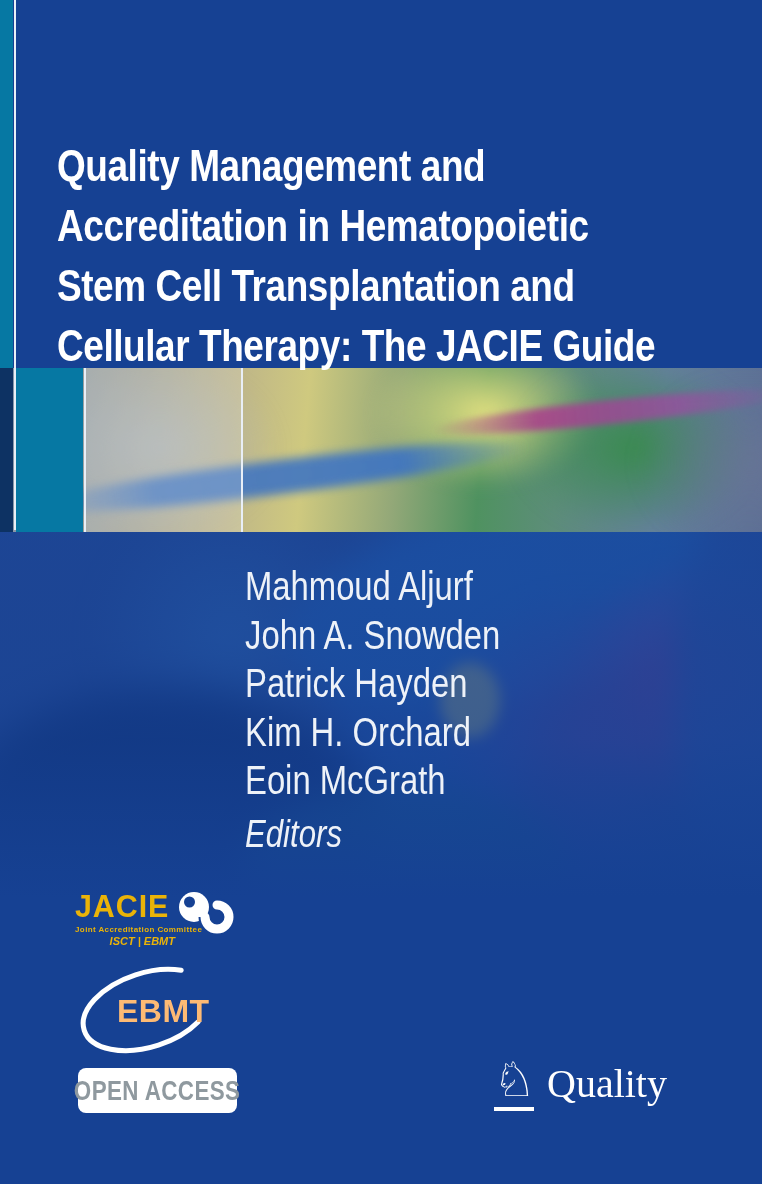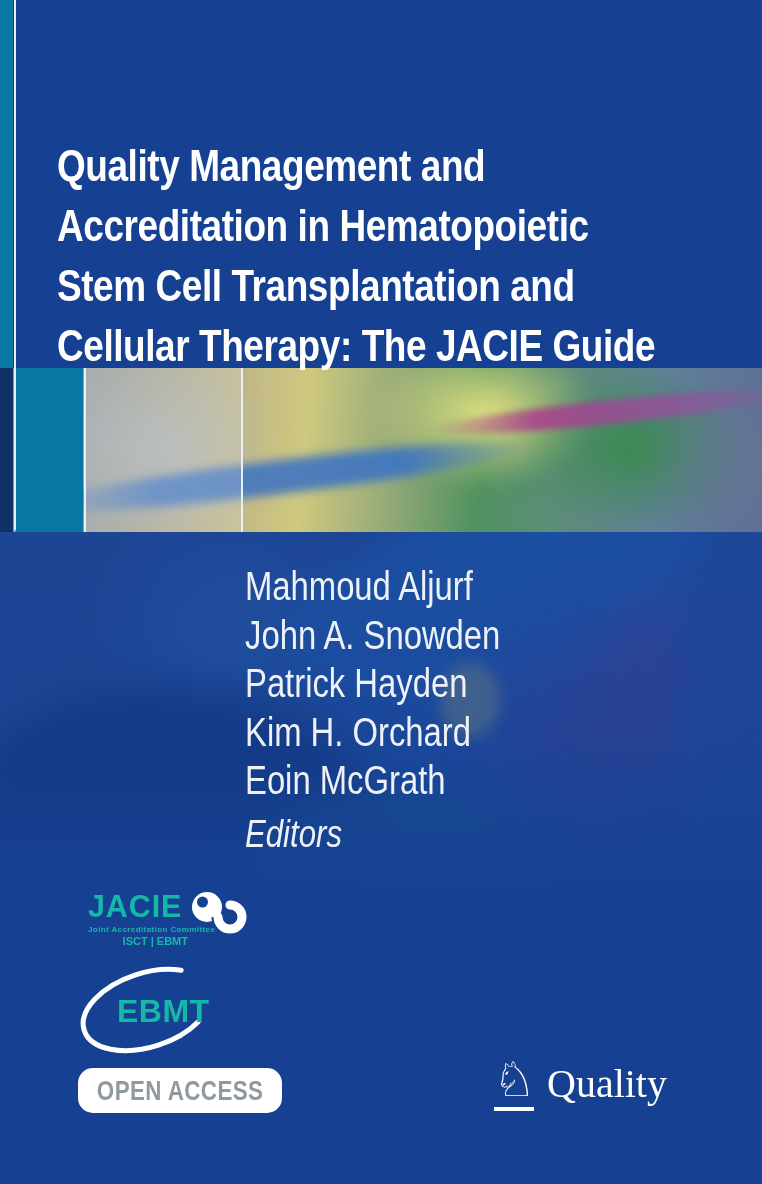--- a/index.html
+++ b/index.html
@@ -67,32 +67,32 @@
     font-size:44px;font-weight:700;line-height:60px;letter-spacing:-.5px;
     transform:scaleX(.84);transform-origin:0 0;white-space:nowrap;
   }
   .editors{
     position:absolute;left:245px;top:562px;z-index:5;color:#eef2f8;
     font-size:40px;font-weight:400;line-height:48.5px;
     transform:scaleX(.82);transform-origin:0 0;white-space:nowrap;
   }
   .editors .label{font-style:italic;font-size:38px;margin-top:5px;}
   
-  .jacie{position:absolute;left:88px;top:888px;width:170px;z-index:5;color:#14b8a6;}
+  .jacie{position:absolute;left:75px;top:888px;width:170px;z-index:5;color:#eab308;}
   .jacie .word{font-size:32px;font-weight:700;letter-spacing:1px;transform:scaleX(.95);transform-origin:0 0;line-height:36px;}
   .jacie .sub1{font-size:8px;font-weight:700;letter-spacing:.4px;width:100px;white-space:nowrap;margin-top:1px;}
-  .jacie .sub2{font-size:11px;font-weight:700;width:100px;text-align:right;margin-top:1px;}
+  .jacie .sub2{font-size:11px;font-weight:700;width:100px;text-align:right;margin-top:1px;font-style:italic;}
   .jacie svg{position:absolute;left:102px;top:0;}
   
   .ebmt{position:absolute;left:72px;top:962px;width:150px;height:95px;z-index:5;}
-  .ebmt .word{position:absolute;left:45px;top:31px;color:#14b8a6;font-size:32px;font-weight:700;letter-spacing:.5px;}
+  .ebmt .word{position:absolute;left:45px;top:31px;color:#fdba74;font-size:32px;font-weight:700;letter-spacing:.5px;}
   
   .oa{
-    position:absolute;left:78px;top:1068px;width:204px;height:45px;z-index:5;
-    background:#fff;border-radius:15px;display:flex;align-items:center;justify-content:center;
+    position:absolute;left:78px;top:1068px;width:159px;height:45px;z-index:5;
+    background:#fff;border-radius:8px;display:flex;align-items:center;justify-content:center;
   }
   .oa span{color:var(--oa-gray);font-size:28px;font-weight:700;letter-spacing:.5px;transform:scaleX(.8);white-space:nowrap;}
   
   .springer{position:absolute;left:493px;top:1056px;z-index:5;color:#fff;}
   .springer .knight{font-size:48px;line-height:48px;display:block;}
   .springer .bar{position:absolute;left:1px;top:51px;width:40px;height:4px;background:#fff;}
   .springer .word{position:absolute;left:54px;top:8px;font-family:"Liberation Serif",serif;font-size:40px;line-height:40px;}
 </style>
 </head>
 <body>

